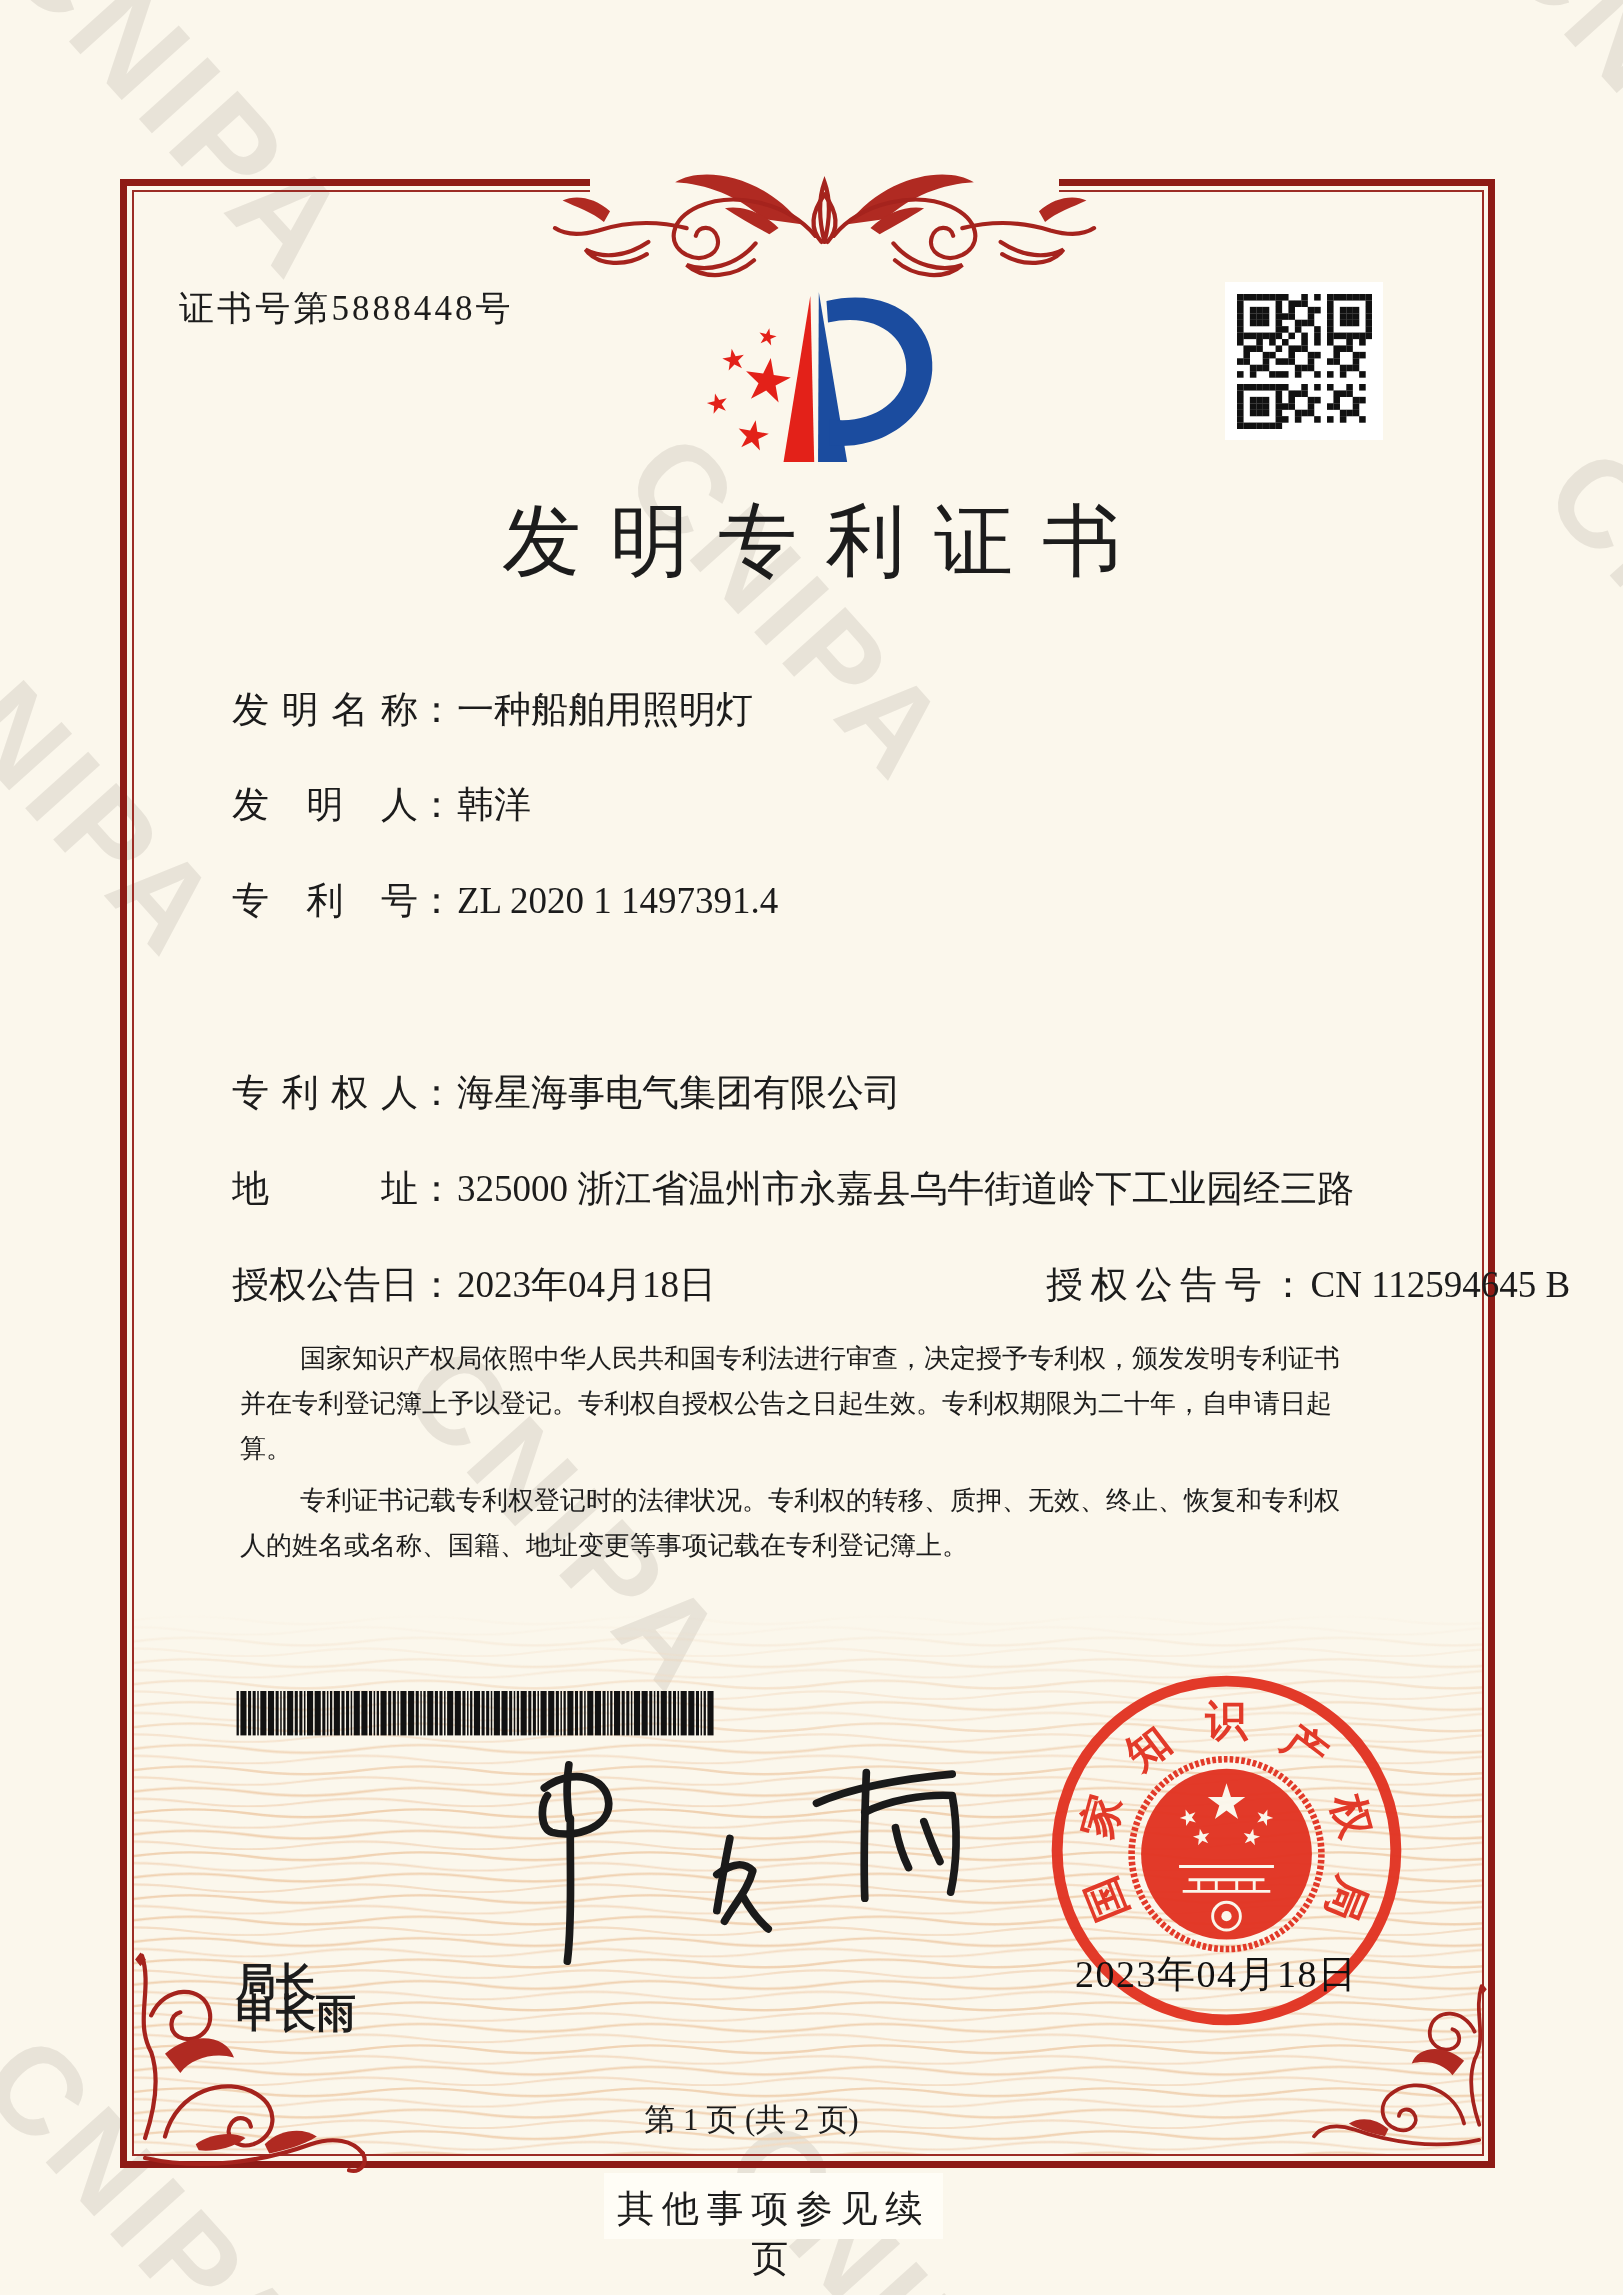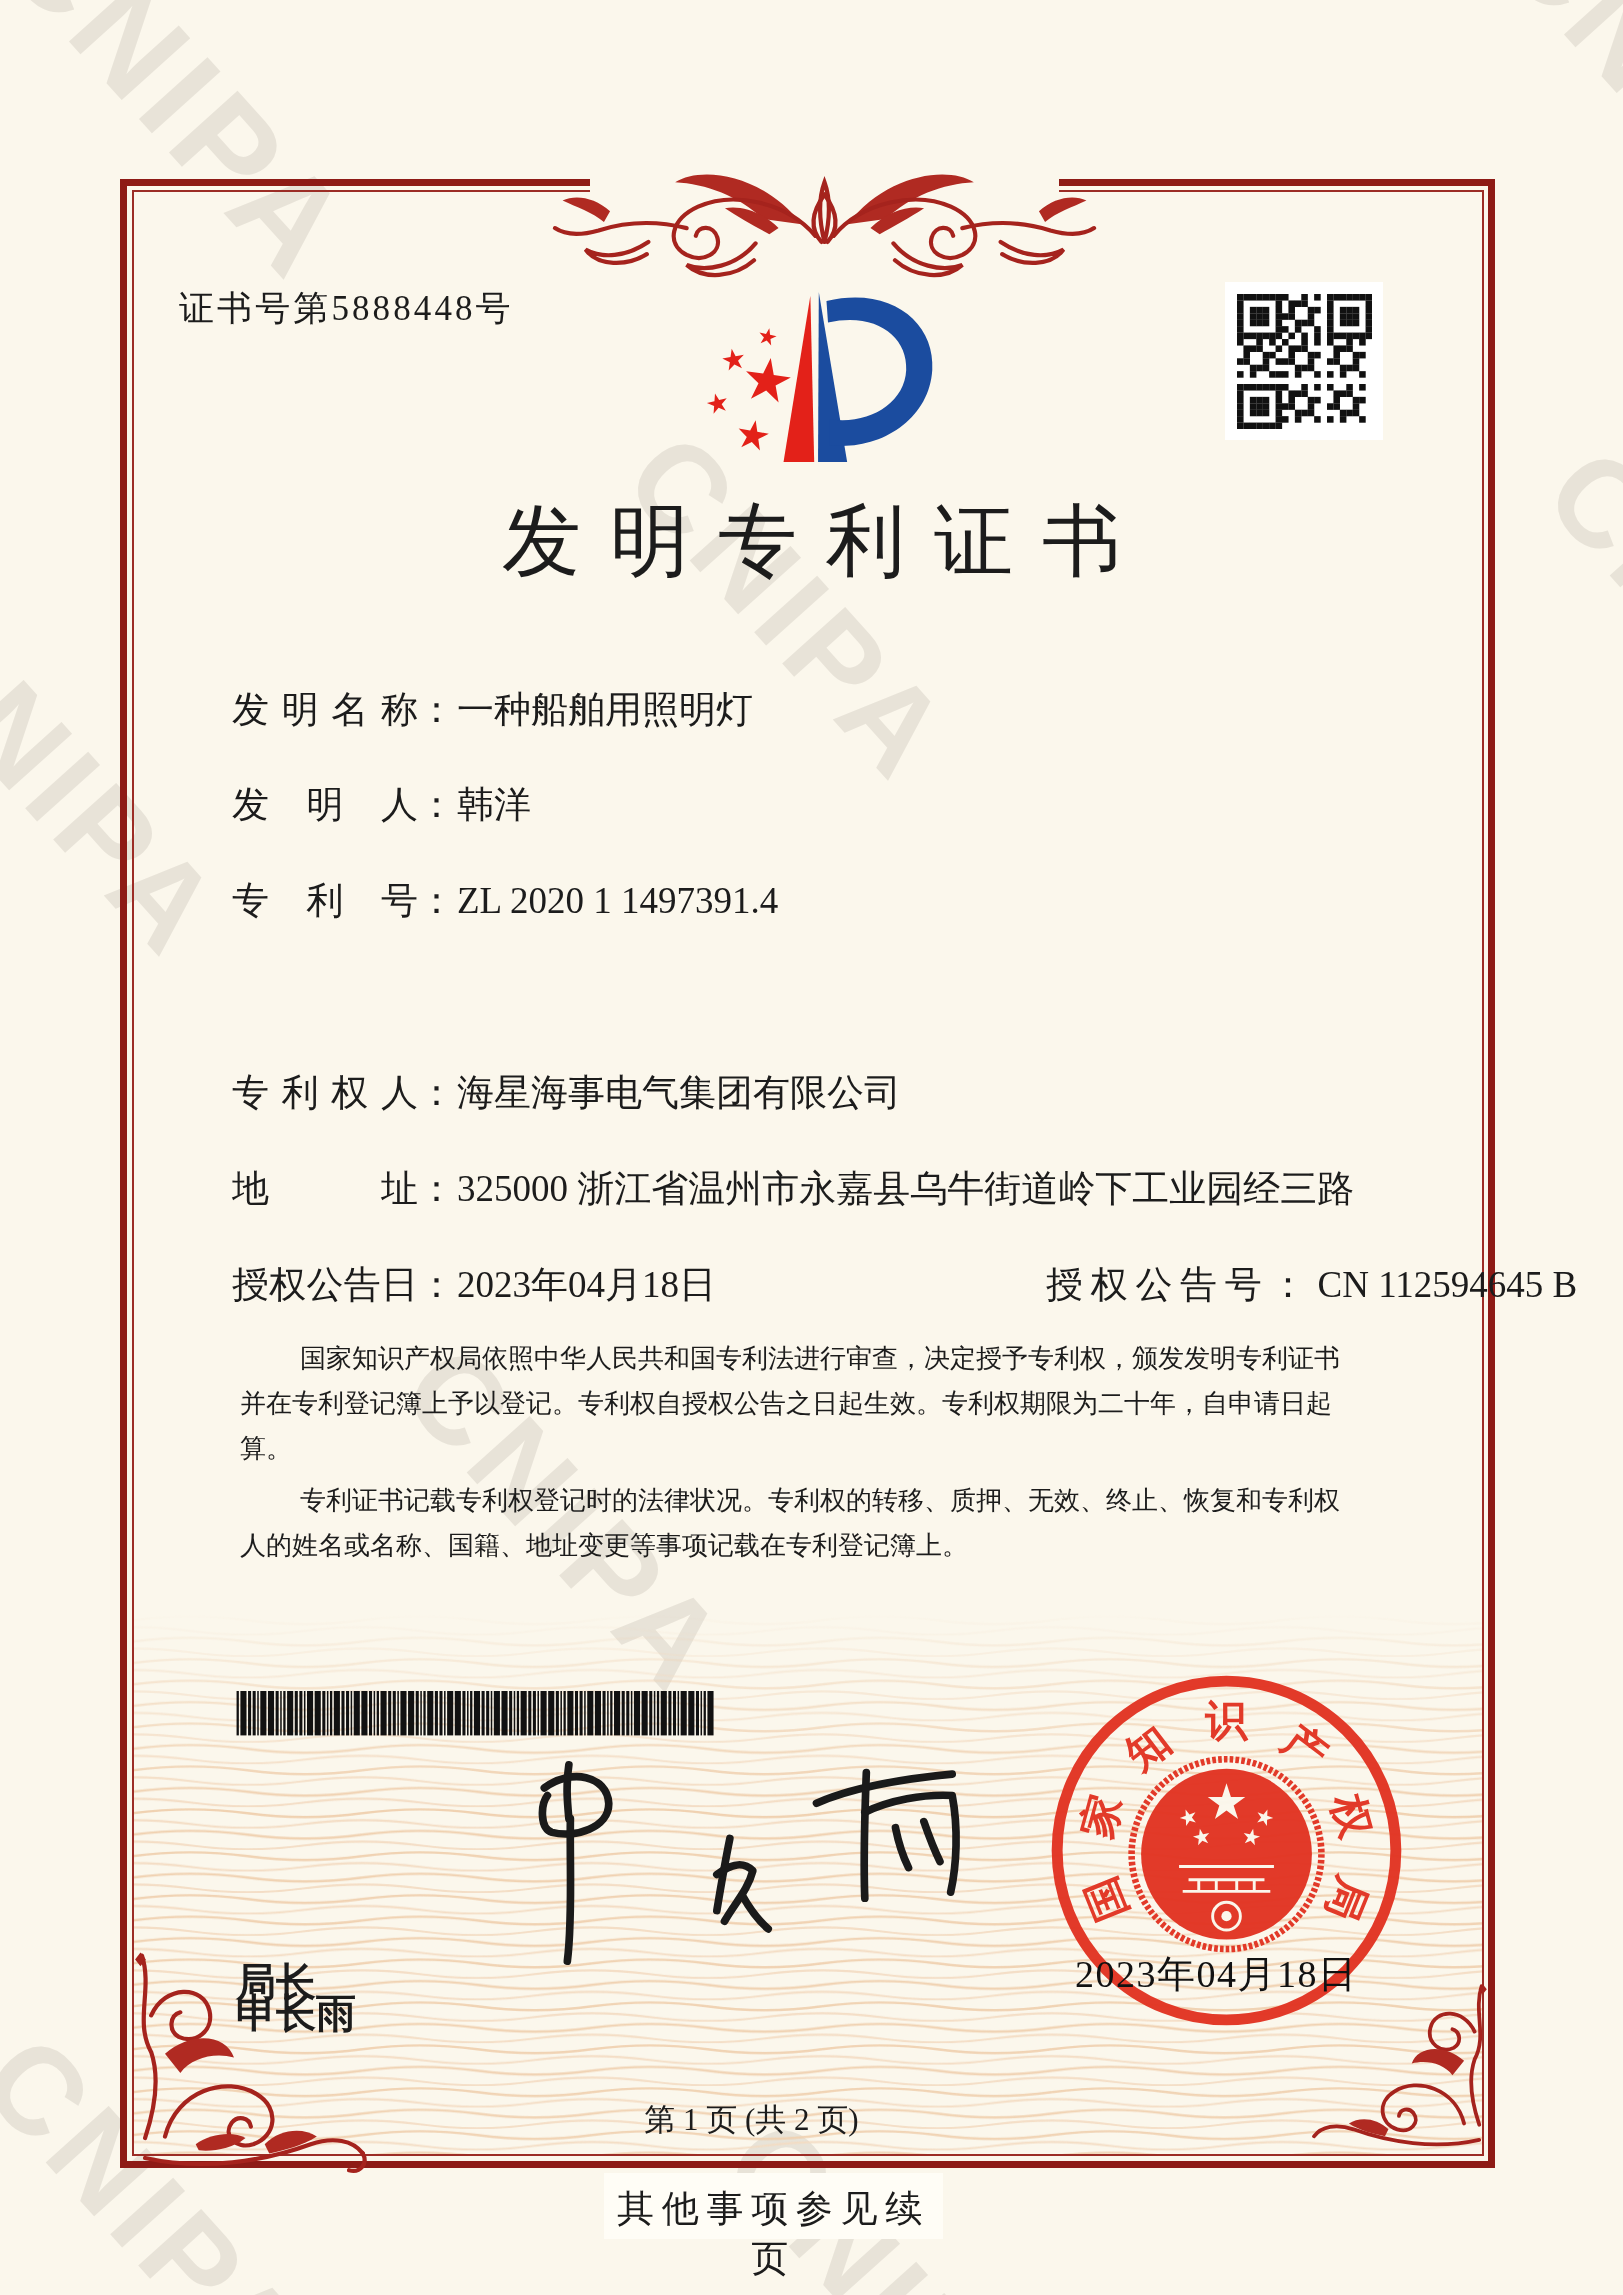--- a/index.html
+++ b/index.html
@@ -385,21 +385,21 @@
   <div class="frow" style="top:1068px">
     <span class="flabel">专利权人</span><span class="fcolon">：</span><span class="fvalue">海星海事电气集团有限公司</span>
   </div>
   <div class="frow" style="top:1164px">
     <span class="flabel">地址</span><span class="fcolon">：</span><span class="fvalue">325000 浙江省温州市永嘉县乌牛街道岭下工业园经三路</span>
   </div>
 
   <div class="frow" style="top:1260px">
     <span class="flabel">授权公告日</span><span class="fcolon">：</span><span class="fvalue">2023年04月18日</span>
     <span class="grant2">
-      <span style="letter-spacing:7.7px;">授权公告号</span><span>：</span><span style="margin-left:11px;">CN 112594645 B</span>
+      <span style="letter-spacing:7.7px;">授权公告号</span><span>：</span><span style="margin-left:4px;">CN 112594645 B</span>
     </span>
   </div>
 
   <div class="para" style="top:1336px">
     <div class="indent">国家知识产权局依照中华人民共和国专利法进行审查，决定授予专利权，颁发发明专利证书</div>
     <div>并在专利登记簿上予以登记。专利权自授权公告之日起生效。专利权期限为二十年，自申请日起</div>
     <div>算。</div>
   </div>
   <div class="para" style="top:1478px">
     <div class="indent">专利证书记载专利权登记时的法律状况。专利权的转移、质押、无效、终止、恢复和专利权</div>

